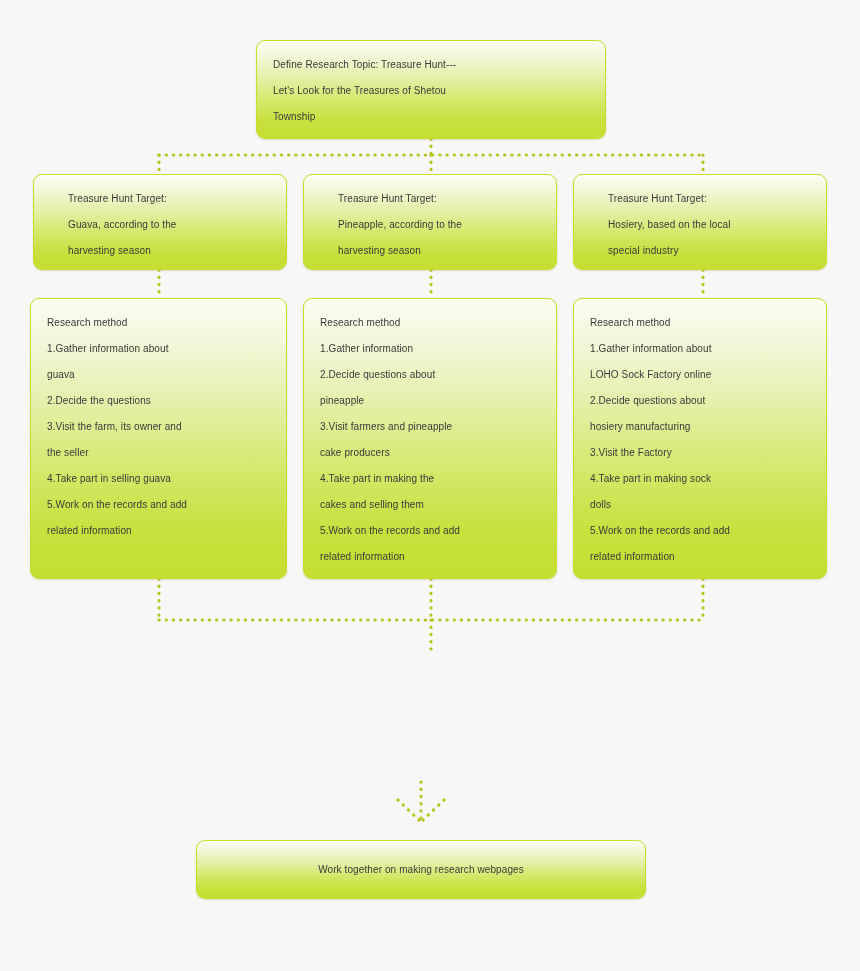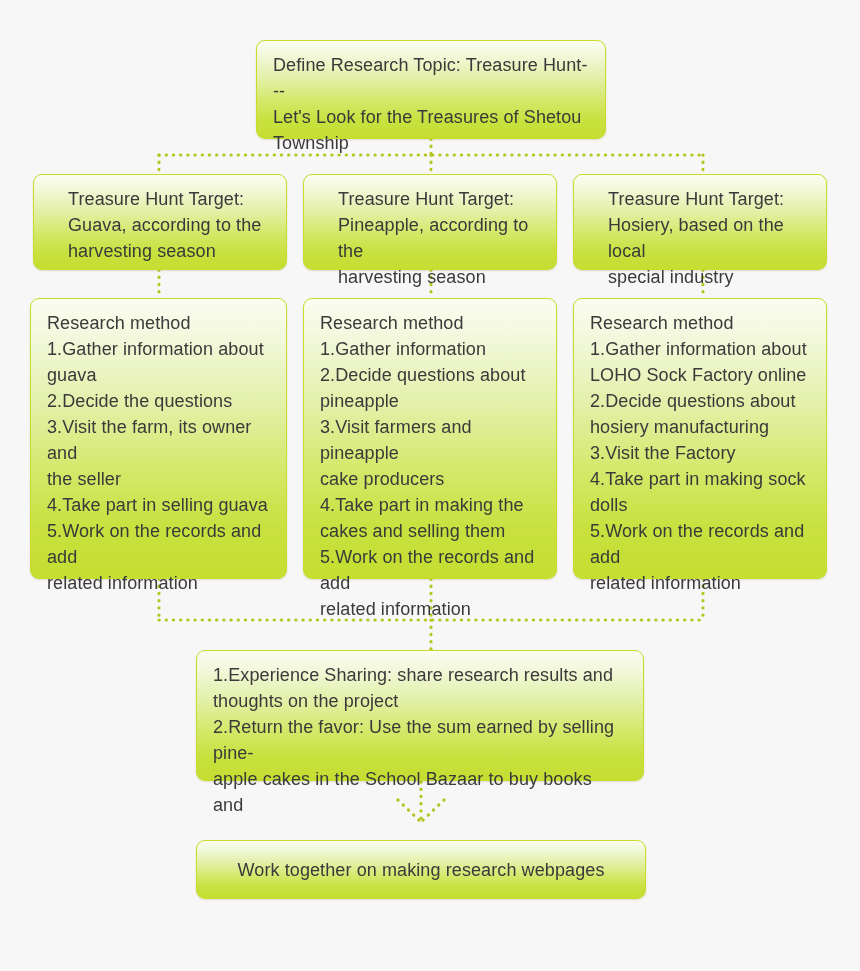--- a/index.html
+++ b/index.html
@@ -38,21 +38,21 @@
     border-radius: 9px;
     background: linear-gradient(to bottom,
                 #fbfdf1 0%,
                 #f2f8dc 14%,
                 #e3f0a8 38%,
                 #d4e869 62%,
                 #c8e13f 82%,
                 #c4de31 100%);
     box-shadow: 0 1px 2px rgba(120,130,60,0.22);
     color: #3a3a3a;
-    font-size: 18px;
+    font-size: 10px;
     line-height: 26px;
     letter-spacing: 0.1px;
   }
   .node .inner {
     padding: 11px 16px 10px 16px;
     white-space: pre-line;
   }
   .node.center .inner {
     text-align: center;
   }
@@ -163,24 +163,18 @@
 LOHO Sock Factory online
 2.Decide questions about
 hosiery manufacturing
 3.Visit the Factory
 4.Take part in making sock
 dolls
 5.Work on the records and add
 related information</div>
   </div>
 
-  <div class="node" id="node-outcome">
-    <div class="inner">1.Experience Sharing: share research results and
-thoughts on the project
-2.Return the favor: Use the sum earned by selling pine-
-apple cakes in the School Bazaar to buy books and</div>
-  </div>
 
   <div class="node center vcenter" id="node-final">
     <div class="inner">Work together on making research webpages</div>
   </div>
 
 </div>
 
 </body></html>

